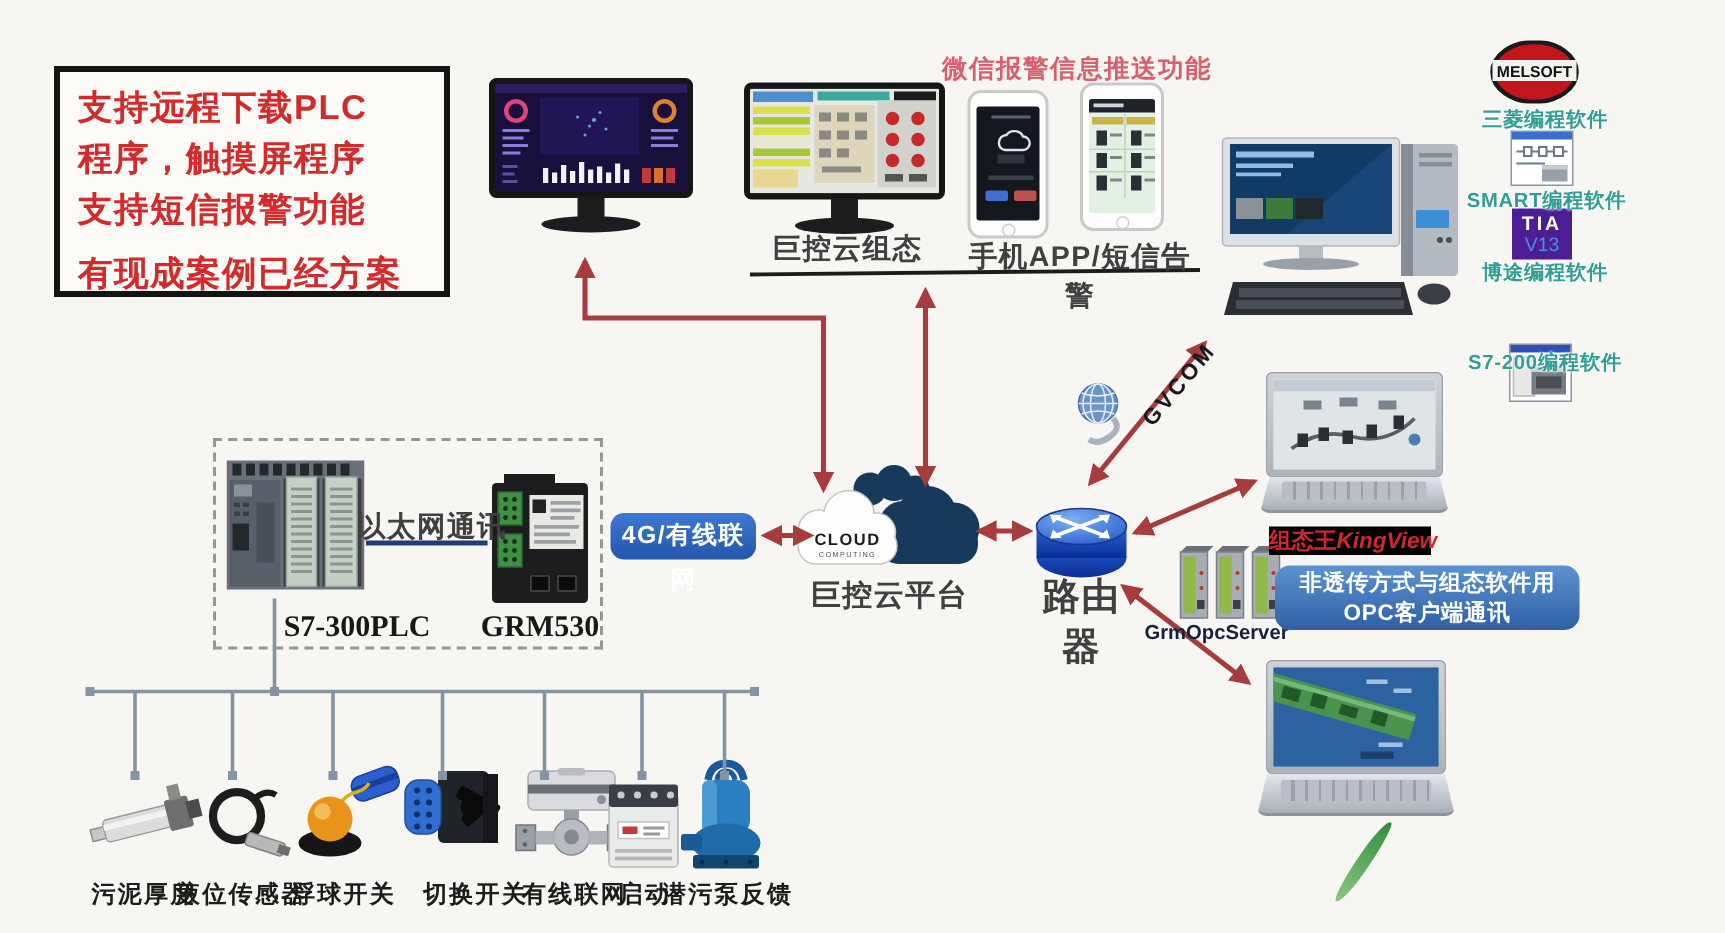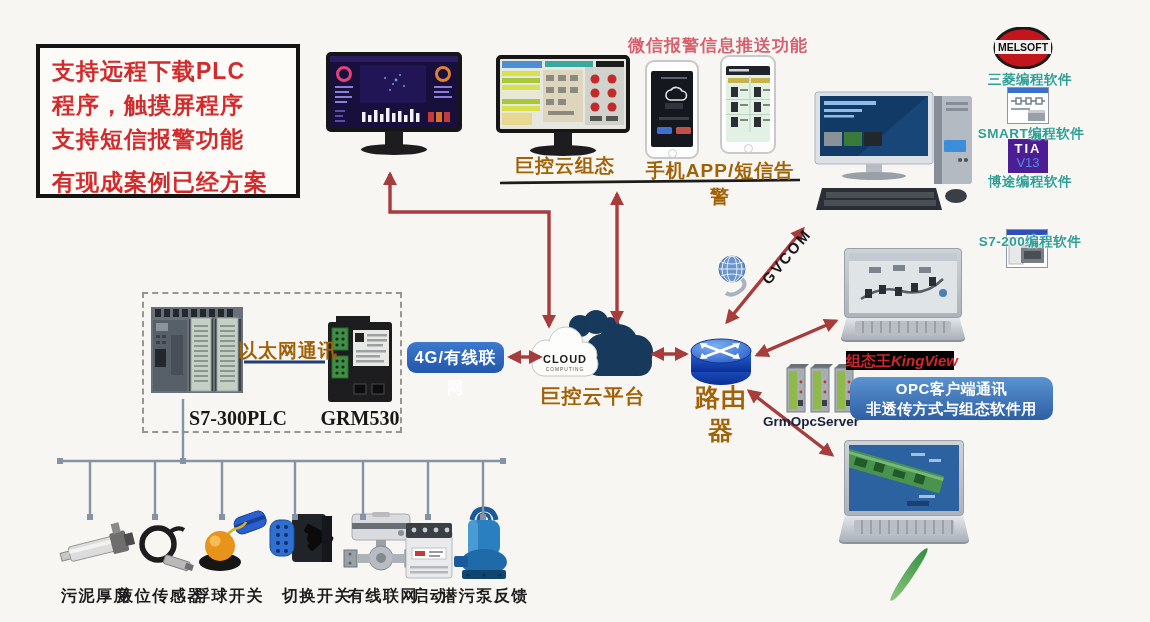--- a/index.html
+++ b/index.html
@@ -1,20 +1,20 @@
 <!DOCTYPE html>
 <html><head>
 <meta charset="utf-8">
 <style>
 *{margin:0;padding:0;box-sizing:border-box}
 html,body{background:#dcdcd8}
 #stage{position:relative;width:1150px;height:622px;margin:0 auto;background:#f7f6f2;
   font-family:"Liberation Sans","DejaVu Sans",sans-serif;overflow:hidden}
 .abs{position:absolute}
-.lbl{color:#a16207;font-weight:bold;text-align:center;letter-spacing:1px}
+.lbl{color:#404040;font-weight:bold;text-align:center;letter-spacing:1px}
 .teal{color:#2f9e94;font-weight:bold;font-size:13.5px;text-align:center;
   text-shadow:0 0 2px #fff,0 0 2px #fff;letter-spacing:.5px}
 
 #banner{left:36px;top:44px;width:264px;height:154px;border:4px solid #141414;
   background:#fcfbf8;padding:6px 12px}
 #banner .bl{color:#d32b2b;font-weight:bold;font-size:23px;line-height:34px;letter-spacing:1px;white-space:nowrap}
 #banner .bl.gap{margin-top:9px}
 
 .monitor .scr{border:4px solid #161616;border-radius:5px;overflow:hidden;background:#101010}
 .monitor .neck{width:18px;height:15px;background:#1d1d1f;margin:-1px auto 0}
@@ -520,22 +520,22 @@
     <div class="lbase" style="height:24px;width:126px;margin-left:-4px">
         <div class="keys"></div>
       </div>
   </div>
 
   <div id="kingview-badge" class="abs toplabel">
     <span class="cn">组态王</span><span class="en">KingView</span>
   </div>
 
   <div id="opc-note" class="abs toplabel">
+    <div>非透传方式与组态软件用</div>
     <div>OPC客户端通讯</div>
-    <div>非透传方式与组态软件用</div>
   </div>
 
   <div class="laptop abs layer" style="left:844px;top:440px;width:120px">
     <div class="lscr" style="height:76px">
       <div class="linner" style="background:#2d62a0">
         <svg width="110" height="66" viewBox="0 0 110 66">
           <rect width="110" height="66" fill="#2d62a0"></rect>
           <g transform="rotate(16 55 30)">
             <rect x="-6" y="20" width="100" height="18" fill="#49934e"></rect>
             <rect x="-6" y="22" width="100" height="3" fill="#77b877"></rect>

